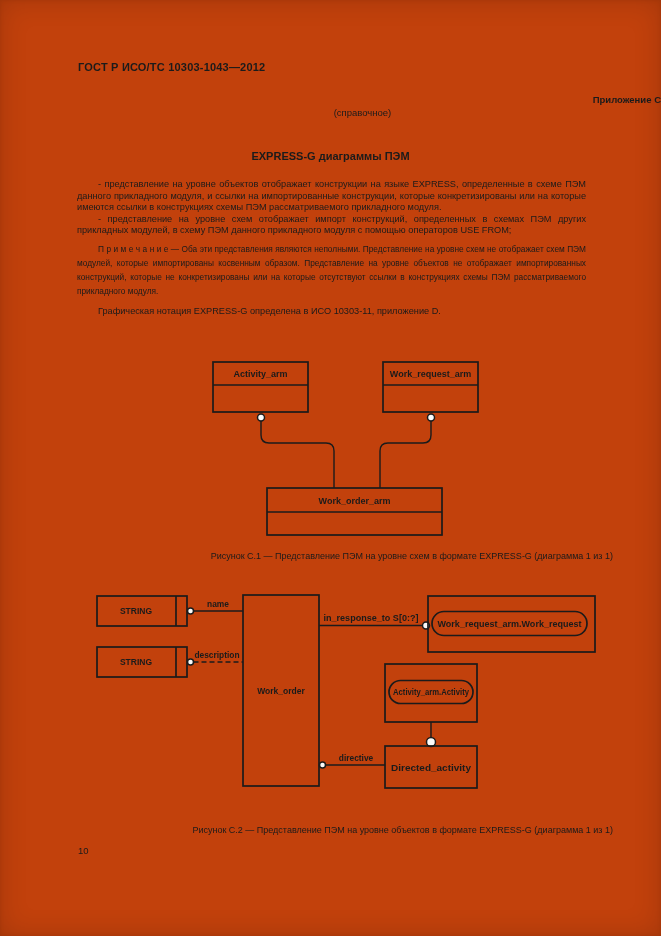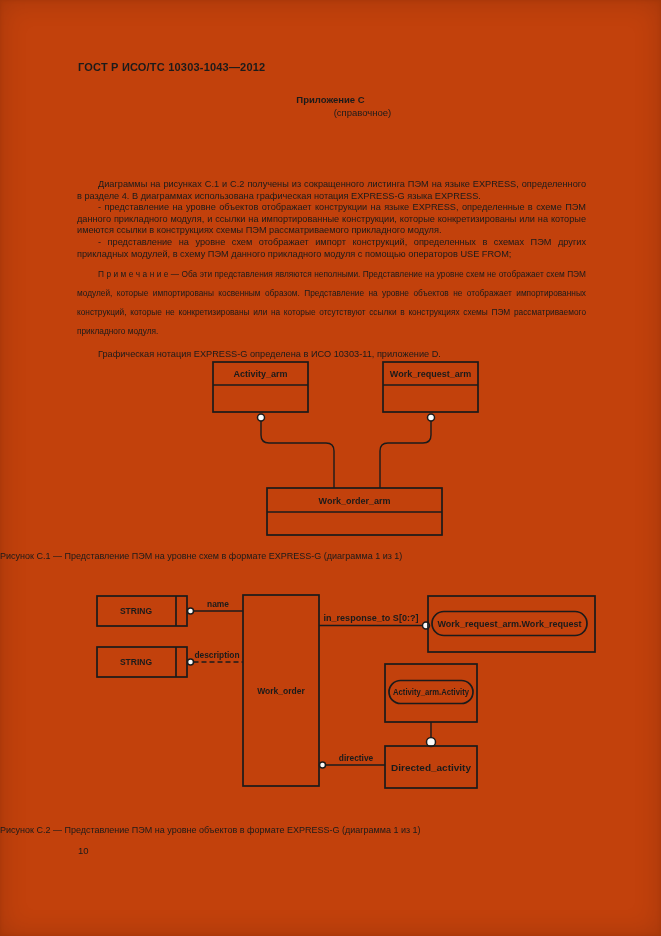--- a/index.html
+++ b/index.html
@@ -10,31 +10,31 @@
   }
   .page{
     position:absolute;inset:0;background:#c2410c;color:#1b1b1b;
     box-shadow:inset 0 0 28px rgba(0,0,0,0.16), inset 0 0 4px rgba(0,0,0,0.08);
     overflow:hidden;
   }
   .doc-header{
     position:absolute;left:78px;top:61px;
     font-size:11px;font-weight:bold;letter-spacing:.2px;white-space:nowrap;
   }
-  .annex-label{position:absolute;left:0;top:94px;width:100%;text-align:center;font-size:9.5px;font-weight:bold;}
+  .annex-label{position:absolute;left:0;top:94px;width:100%;text-align:right;font-size:9.5px;font-weight:bold;}
   .annex-kind {position:absolute;left:0;top:107px;width:100%;text-align:center;font-size:9.5px;padding-left:32px;}
   .doc-title{position:absolute;left:0;top:150px;width:100%;text-align:center;font-size:11px;font-weight:bold;}
   .bodytext{
     position:absolute;left:77px;top:179px;width:509px;
     font-size:9.2px;line-height:11.6px;text-align:justify;
   }
   .bodytext p{margin:0;text-indent:21px;}
-  .bodytext p.note{font-size:8.3px;line-height:19px;margin:5px 0 4px 0;}
+  .bodytext p.note{font-size:8.3px;line-height:14px;margin:5px 0 4px 0;}
   .bodytext p.last{margin-top:8px;}
-  .caption{position:absolute;left:0;width:537px;text-align:left;font-size:9px;}
+  .caption{position:absolute;left:0;width:613px;text-align:right;font-size:9px;}
   #caption-c1{top:551px;}
   #caption-c2{top:803px;margin-top:22px;}
   .figsvg{position:absolute;}
   #fig-c1{left:200px;top:358px;}
   #fig-c2{left:90px;top:588px;}
   .page-number{position:absolute;left:78px;top:845px;font-size:9.5px;}
   
   .shape{fill:none;stroke:#1b1b1b;stroke-width:1.7;}
   .edge {fill:none;stroke:#1b1b1b;stroke-width:1.4;}
   .edge-dashed{fill:none;stroke:#1b1b1b;stroke-width:1.4;stroke-dasharray:5 3;}
@@ -46,23 +46,23 @@
 </head>
 <body>
 
 <div class="page">
 
   <div class="doc-header">ГОСТ Р ИСО/ТС 10303-1043—2012</div>
 
   <div class="annex-label">Приложение С</div>
   <div class="annex-kind">(справочное)</div>
 
+  <div class="doc-title">EXPRESS-G диаграммы ПЭМ</div>
 
   <div class="bodytext">
-    <p>Диаграммы на рисунках С.1 и С.2 получены из сокращенного листинга ПЭМ на языке EXPRESS, определенного в разделе 4. В диаграммах использована графическая нотация EXPRESS-G языка EXPRESS.</p>
     <p>- представление на уровне объектов отображает конструкции на языке EXPRESS, определенные в схеме ПЭМ данного прикладного модуля, и ссылки на импортированные конструкции, которые конкретизированы или на которые имеются ссылки в конструкциях схемы ПЭМ рассматриваемого прикладного модуля.</p>
     <p>- представление на уровне схем отображает импорт конструкций, определенных в схемах ПЭМ других прикладных модулей, в схему ПЭМ данного прикладного модуля с помощью операторов USE FROM;</p>
     <p class="note">П р и м е ч а н и е — Оба эти представления являются неполными. Представление на уровне схем не отображает схем ПЭМ модулей, которые импортированы косвенным образом. Представление на уровне объектов не отображает импортированных конструкций, которые не конкретизированы или на которые отсутствуют ссылки в конструкциях схемы ПЭМ рассматриваемого прикладного модуля.</p>
     <p class="last">Графическая нотация EXPRESS-G определена в ИСО 10303-11, приложение D.</p>
   </div>
 
   <svg id="fig-c1" class="figsvg" width="291" height="182" viewBox="0 0 291 182">
 
     <rect class="shape" x="13" y="4" width="95" height="50"></rect>
     <line class="shape" x1="13" y1="27" x2="108" y2="27"></line>

